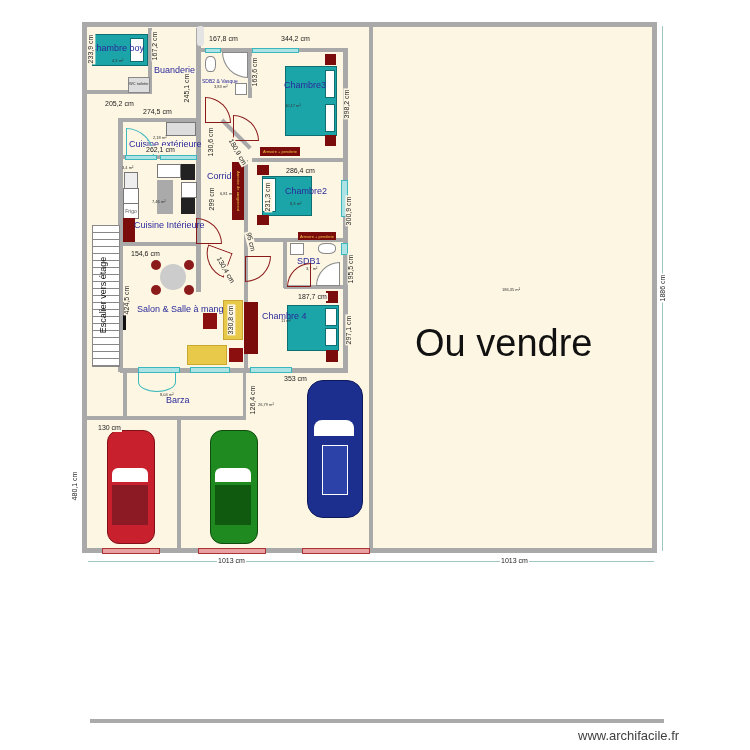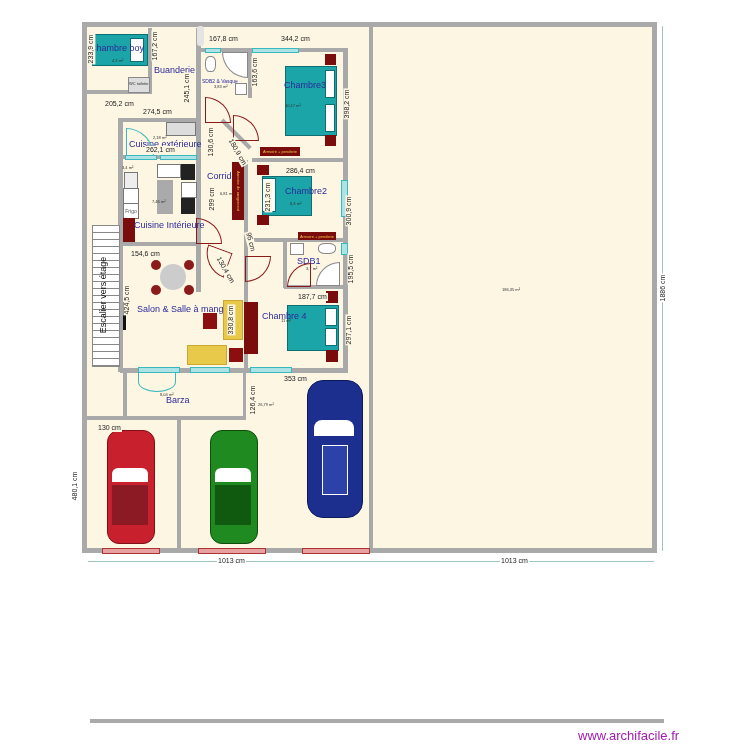--- a/index.html
+++ b/index.html
@@ -175,20 +175,21 @@
   <div class="abs" style="left:112px;top:485px;width:36px;height:40px;background:#8b1a24;"></div>
   <div class="car" style="left:210px;top:430px;width:46px;height:112px;background:#1f8a1f;border:1px solid #0e4d0e;"></div>
   <div class="abs" style="left:215px;top:468px;width:36px;height:14px;background:#fff;border-radius:6px 6px 0 0;"></div>
   <div class="abs" style="left:215px;top:485px;width:36px;height:40px;background:#0f5a0f;"></div>
   <div class="car" style="left:307px;top:380px;width:54px;height:136px;background:#1c2f8f;border:1px solid #0c1a5a;border-radius:16px;"></div>
   <div class="abs" style="left:314px;top:420px;width:40px;height:16px;background:#fff;border-radius:8px 8px 0 0;"></div>
   <div class="abs" style="left:322px;top:445px;width:24px;height:48px;background:#2c42a8;border:1px solid #fff;"></div>
 
   <div class="area" style="left:502px;top:287px;">186,35 m²</div>
   <div class="area" style="left:258px;top:402px;">26,79 m²</div>
+  <div class="big-text" style="left:415px;top:322px;font-size:38px;">Ou vendre</div>
 
   <div class="dim" style="left:208px;top:35px;">167,8 cm</div>
   <div class="dim" style="left:280px;top:35px;">344,2 cm</div>
   <div class="dim v" style="left:76px;top:45px;">233,9 cm</div>
   <div class="dim v" style="left:140px;top:42px;">167,2 cm</div>
   <div class="dim" style="left:104px;top:100px;">205,2 cm</div>
   <div class="dim" style="left:142px;top:108px;">274,5 cm</div>
   <div class="dim v" style="left:172px;top:84px;">245,1 cm</div>
   <div class="dim v" style="left:240px;top:68px;">163,6 cm</div>
   <div class="dim v" style="left:332px;top:100px;">398,2 cm</div>
@@ -212,13 +213,13 @@
   <div class="dim" style="left:97px;top:424px;">130 cm</div>
   <div class="dim v" style="left:60px;top:482px;background:#fff;">480,1 cm</div>
   <div class="dimline" style="left:88px;top:561px;width:566px;height:1px;"></div>
   <div class="dim" style="left:217px;top:557px;background:#fff;">1013 cm</div>
   <div class="dim" style="left:500px;top:557px;background:#fff;">1013 cm</div>
   <div class="dimline" style="left:662px;top:26px;width:1px;height:525px;"></div>
   <div class="dim v" style="left:649px;top:284px;background:#fff;">1886 cm</div>
 </div>
 
 <div class="abs" style="left:90px;top:719px;width:574px;height:4px;background:#aaa;"></div>
-<div class="abs" style="left:578px;top:728px;font-size:13px;color:#a21caf;">www.archifacile.fr</div>
+<div class="abs" style="left:578px;top:728px;font-size:13px;color:#404040;">www.archifacile.fr</div>
 
 </body></html>

